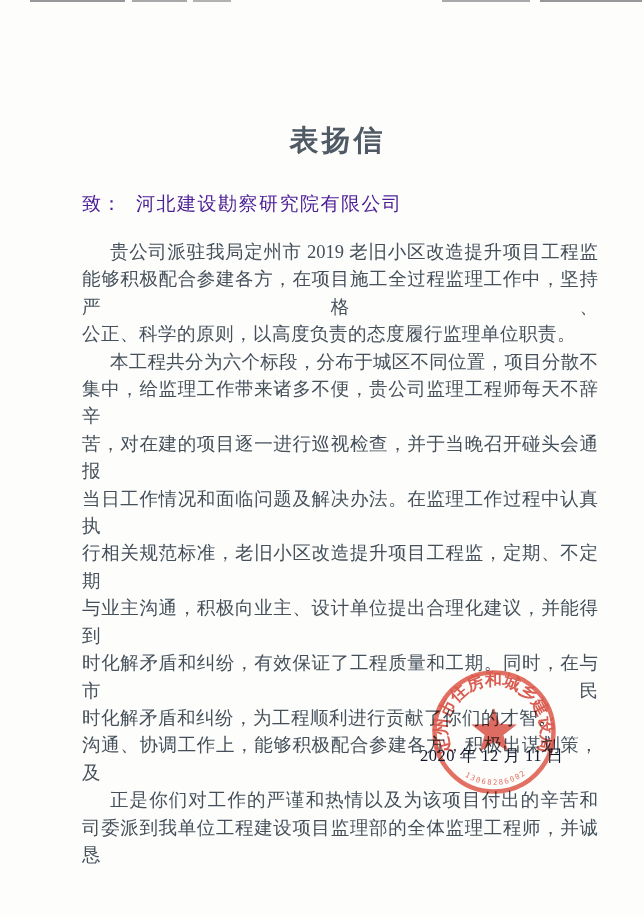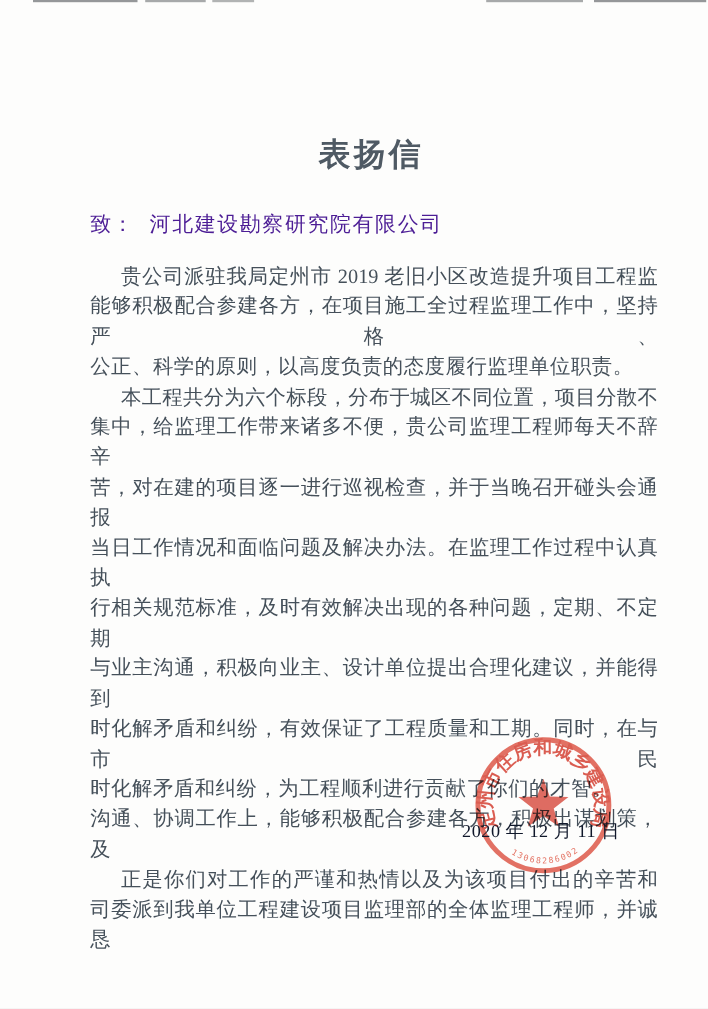--- a/index.html
+++ b/index.html
@@ -73,21 +73,21 @@
   </div>
 
   <div class="body" id="letter-body">
       <div class="line first">贵公司派驻我局定州市 2019 老旧小区改造提升项目工程监</div>
       <div class="line">能够积极配合参建各方，在项目施工全过程监理工作中，坚持严格、</div>
       <div class="line last">公正、科学的原则，以高度负责的态度履行监理单位职责。</div>
       <div class="line first">本工程共分为六个标段，分布于城区不同位置，项目分散不</div>
       <div class="line">集中，给监理工作带来诸多不便，贵公司监理工程师每天不辞辛</div>
       <div class="line">苦，对在建的项目逐一进行巡视检查，并于当晚召开碰头会通报</div>
       <div class="line">当日工作情况和面临问题及解决办法。在监理工作过程中认真执</div>
-      <div class="line">行相关规范标准，及时有效解决出现的各种问题，定期、不定期</div>
+      <div class="line">行相关规范标准，老旧小区改造提升项目工程监，定期、不定期</div>
       <div class="line">与业主沟通，积极向业主、设计单位提出合理化建议，并能得到</div>
       <div class="line">时化解矛盾和纠纷，有效保证了工程质量和工期。同时，在与市民</div>
       <div class="line last">时化解矛盾和纠纷，为工程顺利进行贡献了你们的才智。</div>
       <div class="line">沟通、协调工作上，能够积极配合参建各方，积极出谋划策，及</div>
       <div class="line first">正是你们对工作的严谨和热情以及为该项目付出的辛苦和</div>
       <div class="line">司委派到我单位工程建设项目监理部的全体监理工程师，并诚恳</div>
     </div>
 
   <svg class="seal" width="146" height="146" viewBox="0 0 146 146" xmlns="http://www.w3.org/2000/svg">
     <defs>

